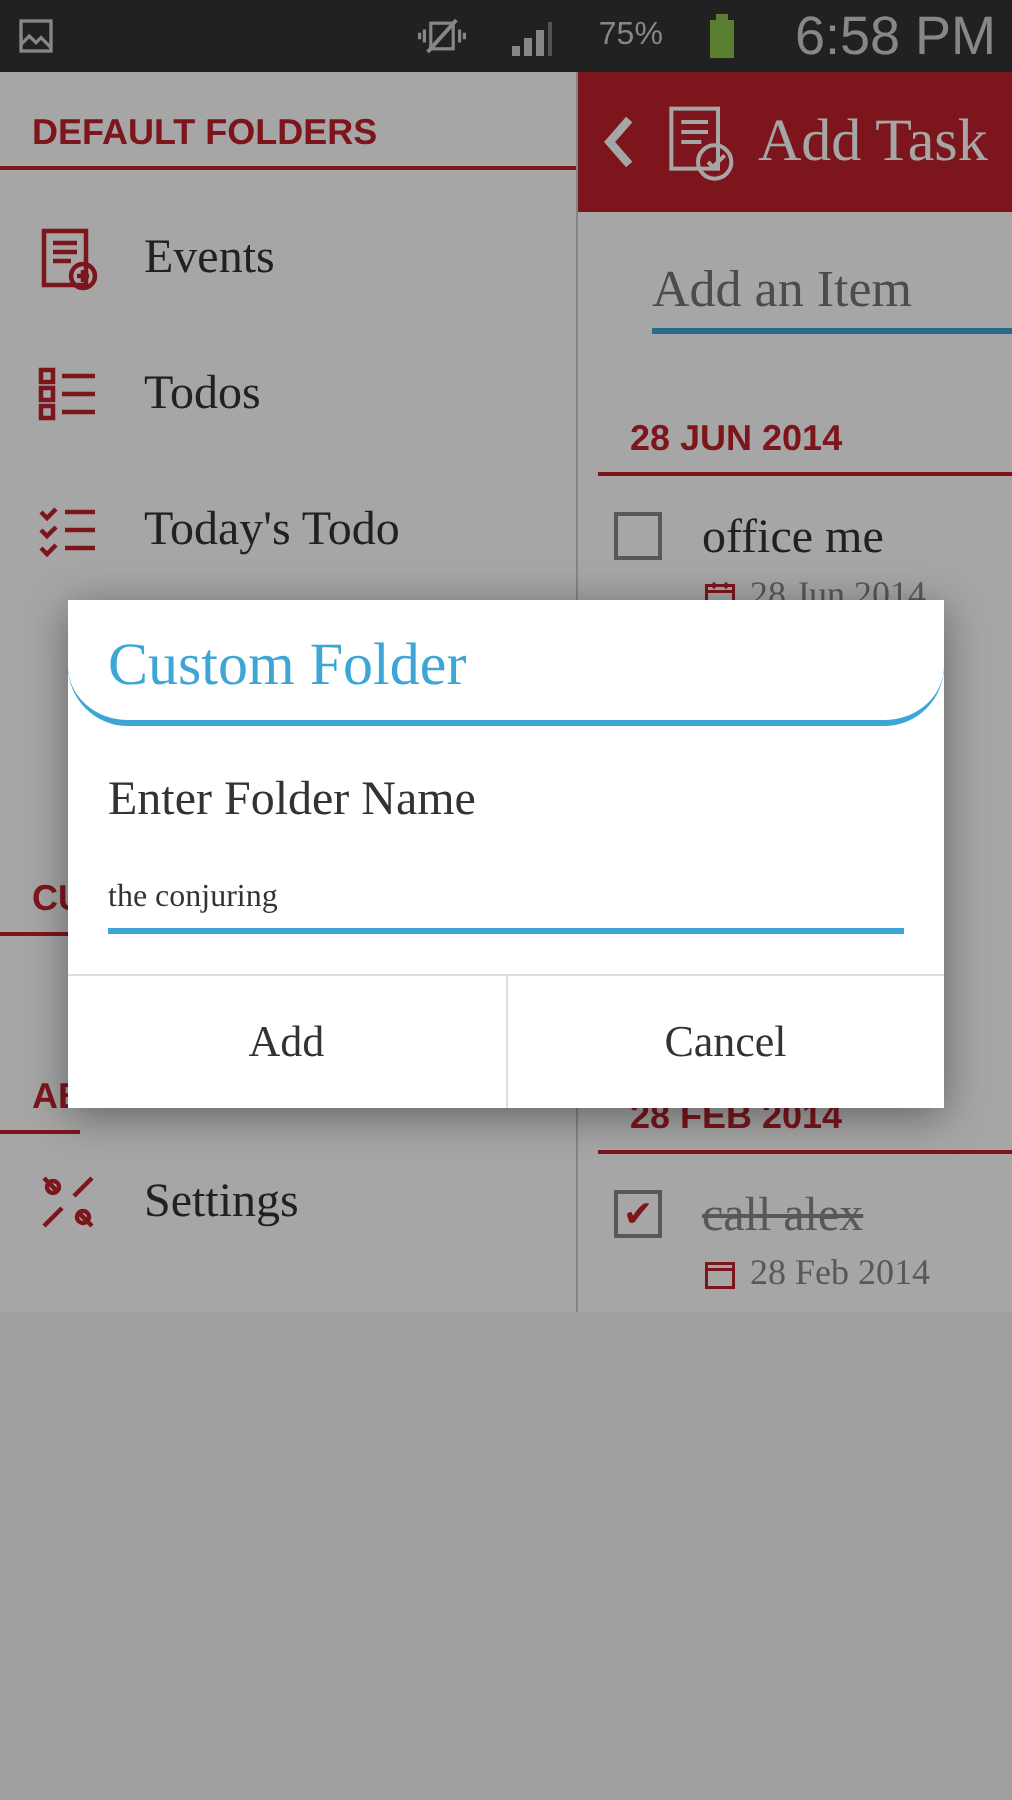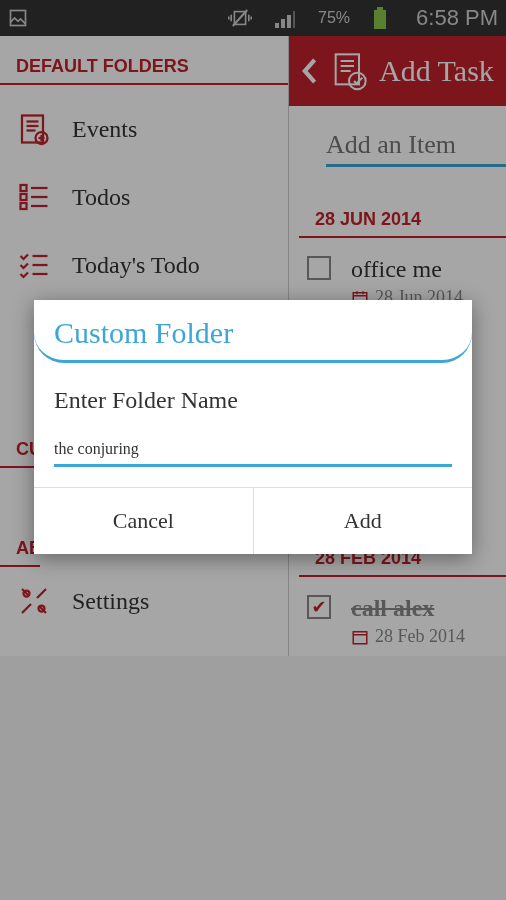--- a/index.html
+++ b/index.html
@@ -20,21 +20,21 @@
     justify-content: flex-end;
     padding: 0 8px;
     font-family: sans-serif;
     font-size: 18px;
     gap: 23px;
     position: relative;
     z-index: 1;
   }
   .status-bar .left-icons { position: absolute; left: 8px; display:flex; gap:4px; }
   .status-bar .battery { display:inline-flex; align-items:center; gap:2px; }
-  .status-bar .time { font-size: 22px; margin-left: 6px; }
+  .status-bar .time { font-size: 27px; margin-left: 6px; }
   .app-body { display: flex; height: 620px; position: relative; }
   .sidebar {
     width: 296px;
     background: #fff;
     border-right: 1px solid #ccc;
     padding-top: 10px;
   }
   .sidebar-header {
     color: #c0232b;
     font-weight: bold;
@@ -103,21 +103,21 @@
   .task-row {
     display: flex;
     align-items: flex-start;
     gap: 20px;
     padding: 18px 0 6px 18px;
     font-size: 24px;
     color: #333;
     overflow: hidden;
     white-space: nowrap;
   }
-  .task-row.done .task-title { text-decoration: line-through; color: #888; font-weight: bold; }
+  .task-row.done .task-title { text-decoration: line-through; color: #888; }
   .task-row .checkbox { width:24px; height:24px; border:2px solid #888; flex-shrink:0; display:flex; align-items:center; justify-content:center; }
   .task-row.done .checkbox::after { content:"✔"; color:#c0232b; font-size:18px; }
   .task-meta { font-size: 18px; color: #888; display:flex; align-items:center; gap:6px; margin-top:4px; }
   .task-meta .cal-icon { color:#c0232b; }
   .task-col { display:flex; flex-direction:column; overflow:hidden; }
   .overlay {
     position: absolute;
     inset: 0;
     background: rgba(0,0,0,0.35);
     z-index: 10;
@@ -350,16 +350,16 @@
 </div>
 
 <div class="overlay"></div>
 <div class="dialog">
   <div class="dialog-title">Custom Folder</div>
   <div class="dialog-label">Enter Folder Name</div>
   <div class="dialog-input-wrap">
     <input class="dialog-input" value="the conjuring" style="">
   </div>
   <div class="dialog-buttons">
+    <button class="dialog-button">Add</button>
     <button class="dialog-button">Cancel</button>
-    <button class="dialog-button">Add</button>
   </div>
 </div>
 
 </body></html>

